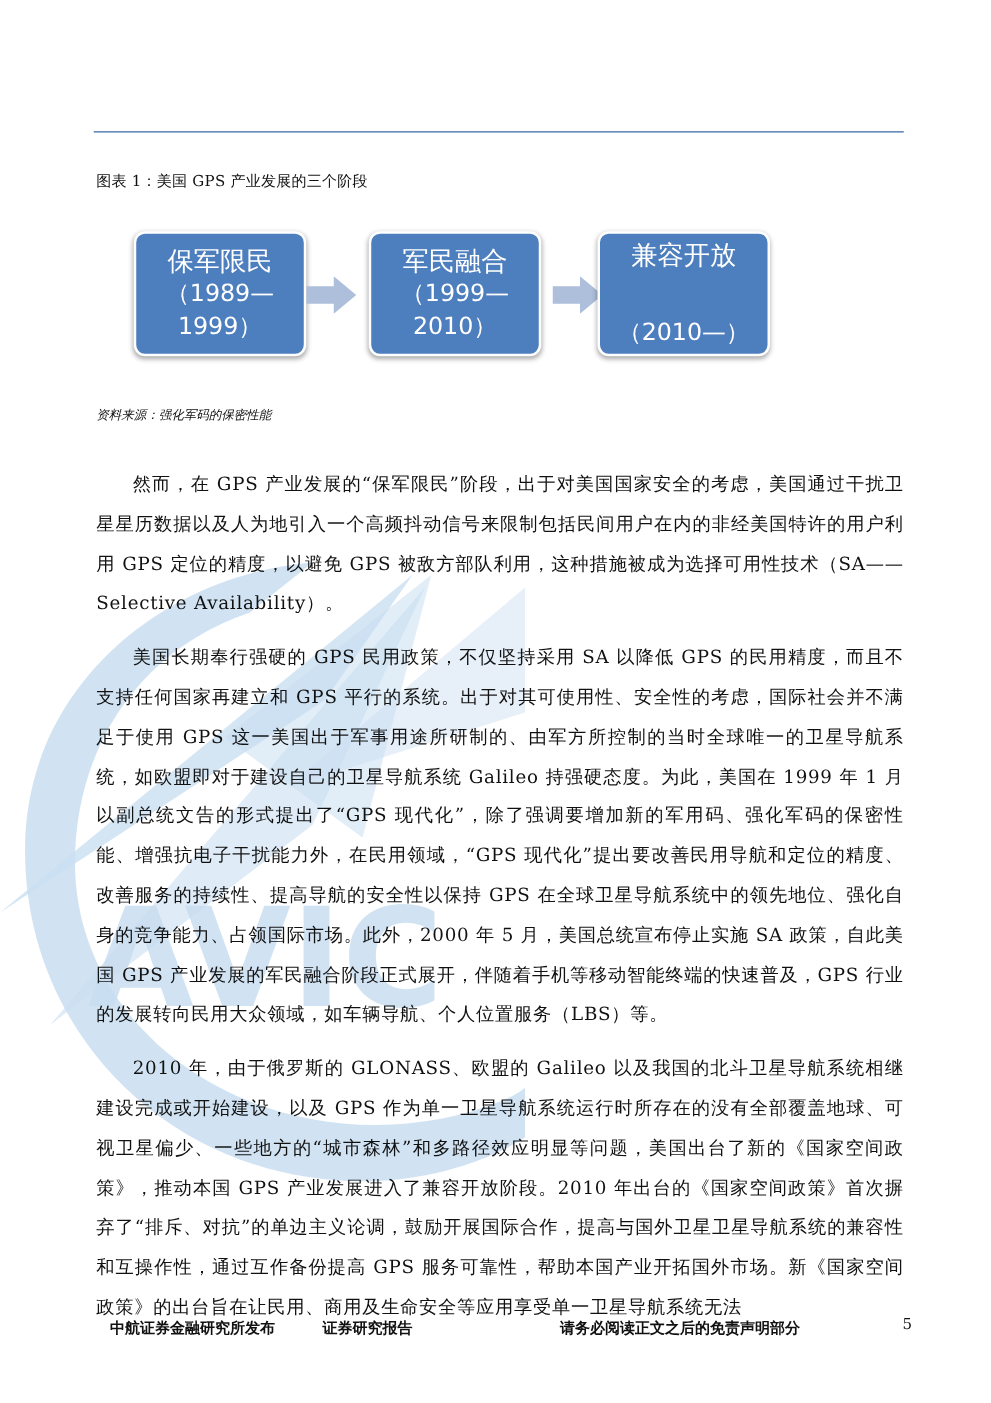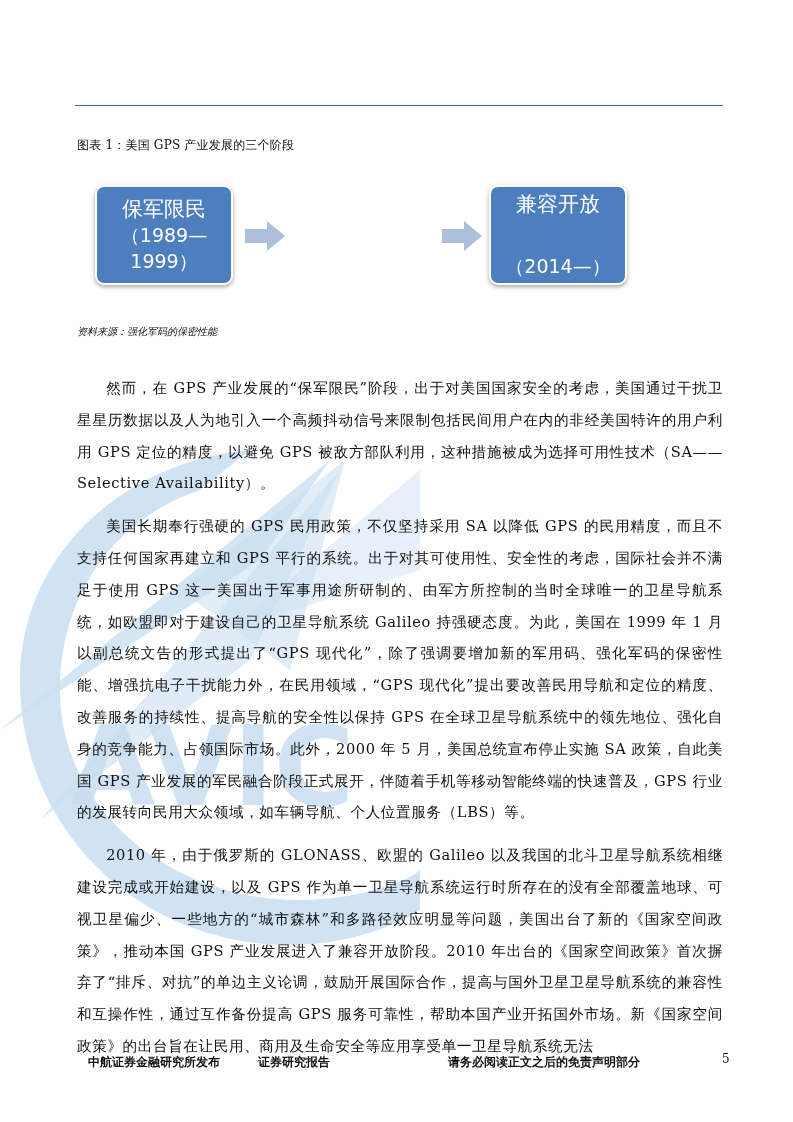--- a/index.html
+++ b/index.html
@@ -71,38 +71,43 @@
   <path d="M180 160 L 345 30 L 290 240 Z" fill="#c9def1" opacity="0.55"></path>
   <path d="M230 200 L 420 40 L 420 140 Z" fill="#c9def1" opacity="0.45"></path>
   <text x="70" y="375" font-family="DejaVu Sans, sans-serif" font-size="110" font-weight="bold" fill="#c9def1" opacity="0.85">AVIC</text>
 </svg>
 
 <div class="header-rule"></div>
 
 <div class="fig-caption">图表 1：美国 GPS 产业发展的三个阶段</div>
 
 <div class="flow">
-  <div class="stage" style="left:0px;">
+  <div class="stage" style="left:12px;">
     <div class="name">保军限民</div>
     <div class="years">（1989—</div>
     <div class="years">1999）</div>
   </div>
 
   <svg class="arrow" style="left:150px;" viewBox="0 0 40 30">
     <polygon points="0,8 22,8 22,0 40,15 22,30 22,22 0,22" fill="#aebfdc"></polygon>
   </svg>
 
+  <div class="stage" style="left:200px;">
+    <div class="name">军民融合</div>
+    <div class="years">（1999—</div>
+    <div class="years">2010）</div>
+  </div>
 
   <svg class="arrow" style="left:347px;" viewBox="0 0 40 30">
     <polygon points="0,8 22,8 22,0 40,15 22,30 22,22 0,22" fill="#aebfdc"></polygon>
   </svg>
 
-  <div class="stage" style="left:394px;gap:36px;">
+  <div class="stage" style="left:383px;gap:36px;">
     <div class="name">兼容开放</div>
-    <div class="years">（2014—）</div>
+    <div class="years">（2010—）</div>
   </div>
 </div>
 
 <div class="source">资料来源：强化军码的保密性能</div>
 
 <div class="body-text">
   <p>然而，在 GPS 产业发展的“保军限民”阶段，出于对美国国家安全的考虑，美国通过干扰卫星星历数据以及人为地引入一个高频抖动信号来限制包括民间用户在内的非经美国特许的用户利用 GPS 定位的精度，以避免 GPS 被敌方部队利用，这种措施被成为选择可用性技术（SA——Selective Availability）。</p>
   <p>美国长期奉行强硬的 GPS 民用政策，不仅坚持采用 SA 以降低 GPS 的民用精度，而且不支持任何国家再建立和 GPS 平行的系统。出于对其可使用性、安全性的考虑，国际社会并不满足于使用 GPS 这一美国出于军事用途所研制的、由军方所控制的当时全球唯一的卫星导航系统，如欧盟即对于建设自己的卫星导航系统 Galileo 持强硬态度。为此，美国在 1999 年 1 月以副总统文告的形式提出了“GPS 现代化”，除了强调要增加新的军用码、强化军码的保密性能、增强抗电子干扰能力外，在民用领域，“GPS 现代化”提出要改善民用导航和定位的精度、改善服务的持续性、提高导航的安全性以保持 GPS 在全球卫星导航系统中的领先地位、强化自身的竞争能力、占领国际市场。此外，2000 年 5 月，美国总统宣布停止实施 SA 政策，自此美国 GPS 产业发展的军民融合阶段正式展开，伴随着手机等移动智能终端的快速普及，GPS 行业的发展转向民用大众领域，如车辆导航、个人位置服务（LBS）等。</p>
   <p>2010 年，由于俄罗斯的 GLONASS、欧盟的 Galileo 以及我国的北斗卫星导航系统相继建设完成或开始建设，以及 GPS 作为单一卫星导航系统运行时所存在的没有全部覆盖地球、可视卫星偏少、一些地方的“城市森林”和多路径效应明显等问题，美国出台了新的《国家空间政策》，推动本国 GPS 产业发展进入了兼容开放阶段。2010 年出台的《国家空间政策》首次摒弃了“排斥、对抗”的单边主义论调，鼓励开展国际合作，提高与国外卫星卫星导航系统的兼容性和互操作性，通过互作备份提高 GPS 服务可靠性，帮助本国产业开拓国外市场。新《国家空间政策》的出台旨在让民用、商用及生命安全等应用享受单一卫星导航系统无法</p>
 </div>

